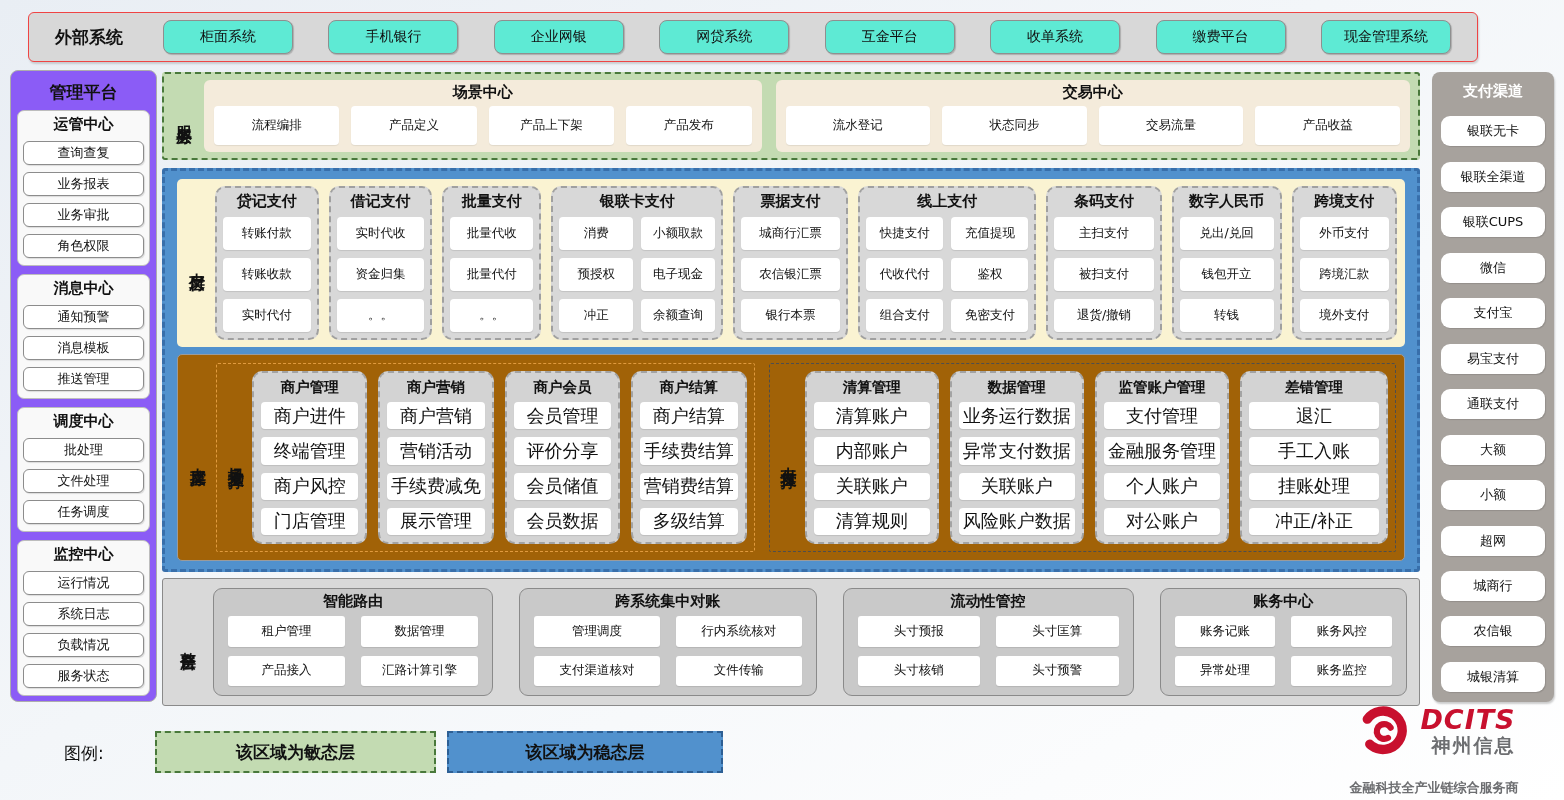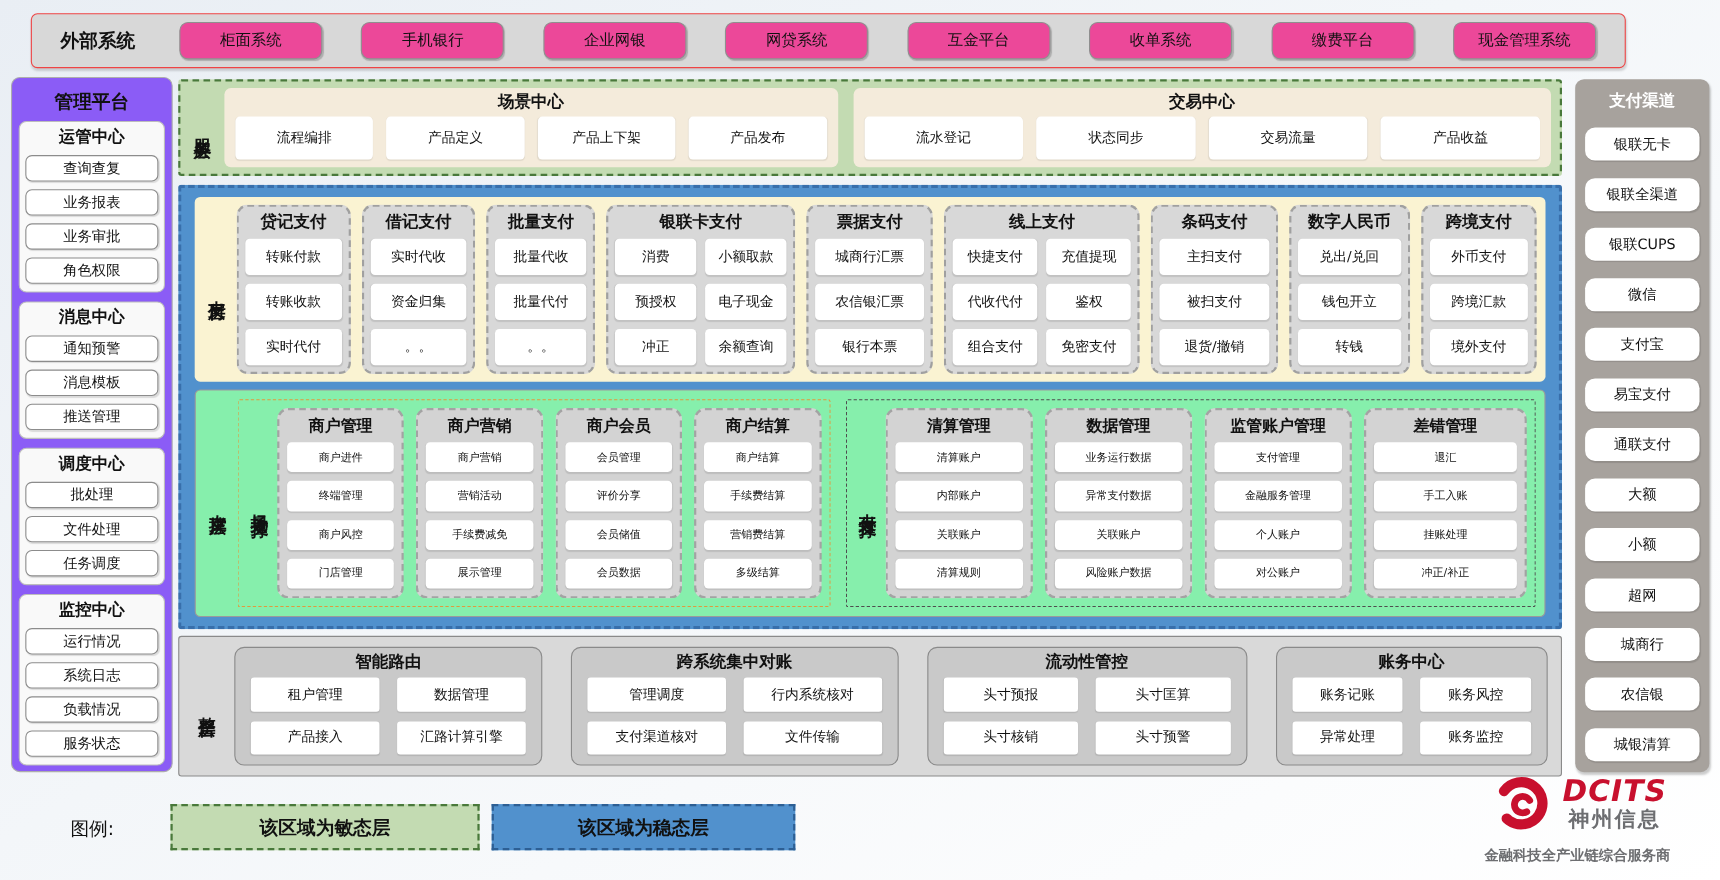--- a/index.html
+++ b/index.html
@@ -13,21 +13,21 @@
     display:flex;align-items:center;justify-content:center;letter-spacing:2px;line-height:1}
   .white-btn{background:#fff;border:1px solid #8c8c8c;border-radius:5px;
     display:flex;align-items:center;justify-content:center;font-size:13px;
     box-shadow:1px 1px 1px rgba(0,0,0,.12);white-space:nowrap;overflow:hidden}
   
   #external{position:absolute;left:28px;top:12px;width:1450px;height:50px;
     background:#d8d8d8;border:1px solid #ef4444;border-radius:6px;
     display:flex;align-items:center;padding:0 26px;box-shadow:1px 2px 2px rgba(0,0,0,.15)}
   #external .bar-label{font-size:17px;font-weight:bold;margin-right:40px;white-space:nowrap}
   #ext-list{flex:1;display:flex;justify-content:space-between;align-items:center}
-  .tan-btn{width:130px;height:34px;background:#ec4899;border:1px solid #8f8f8f;border-radius:8px;
+  .tan-btn{width:130px;height:34px;background:#5eead4;border:1px solid #8f8f8f;border-radius:8px;
     display:flex;align-items:center;justify-content:center;font-size:14px;
     box-shadow:1px 1px 1px rgba(0,0,0,.2);white-space:nowrap}
   
   #mgmt{position:absolute;left:10px;top:70px;width:147px;height:632px;
     background:#8b5cf6;border:1px solid #adadad;border-radius:8px;
     display:flex;flex-direction:column;padding:6px 6px 8px}
   #mgmt .side-title{font-size:17px;font-weight:bold;text-align:center;padding:4px 0 6px}
   #mgmt-groups{flex:1;display:flex;flex-direction:column;justify-content:space-between;gap:8px}
   .mgmt-group{background:#f9f9f9;border:1px solid #bdbdbd;border-radius:7px;padding:4px 5px 7px;
     display:flex;flex-direction:column;gap:7px}
@@ -68,35 +68,35 @@
   #pay-cols .pay-col:nth-child(4){flex:1.92}
   #pay-cols .pay-col:nth-child(5){flex:1.22}
   #pay-cols .pay-col:nth-child(6){flex:2.00}
   #pay-cols .pay-col:nth-child(7){flex:1.22}
   #pay-cols .pay-col:nth-child(8){flex:1.16}
   #pay-cols .pay-col:nth-child(9){flex:1.10}
   .pay-title{font-size:15px;font-weight:bold;text-align:center;height:25px;white-space:nowrap}
   .pay-items{flex:1;display:grid;gap:8px}
   .pay-item{border:none;border-radius:4px;font-size:12.5px;box-shadow:0 1px 1px rgba(0,0,0,.1)}
   
-  #support{flex:1;background:#86efac;border:1px solid #9b9b9b;border-radius:5px;
+  #support{flex:1;background:#a16207;border:1px solid #9b9b9b;border-radius:5px;
     display:flex;align-items:stretch;padding:8px;gap:6px}
   #support .v-label{font-size:16px;width:24px}
   #sup-secs{flex:1;display:flex;gap:14px}
   .sup-sec{display:flex;align-items:stretch;padding:7px;gap:4px;border-radius:2px}
   .sec-orange{border:1.5px dashed #e09a3e;flex:1}
   .sec-dark{border:1.5px dashed #4e4e4e;flex:1.17}
   .sec-label{font-size:15px;width:26px}
   .sup-cols{flex:1;display:flex;gap:11px}
   .sup-col{flex:1;background:#d3d3d3;border:2px dashed #a3a3a3;border-radius:10px;
     padding:5px 7px 7px;display:flex;flex-direction:column}
   .sec-dark .sup-col:nth-child(4){flex:1.12}
   .sup-title{font-size:14.5px;font-weight:bold;text-align:center;height:24px;white-space:nowrap}
   .sup-items{flex:1;display:grid;grid-template-columns:1fr;gap:8px}
-  .sup-item{border:none;border-radius:4px;font-size:10px;box-shadow:0 1px 1px rgba(0,0,0,.1)}
+  .sup-item{border:none;border-radius:4px;font-size:18px;box-shadow:0 1px 1px rgba(0,0,0,.1)}
   
   #integration{position:absolute;left:162px;top:578px;width:1258px;height:128px;
     background:#d9d9d9;border:1px solid #8a8a8a;border-radius:3px;
     display:flex;align-items:stretch;padding:9px 12px;gap:12px}
   #integration .v-label{font-size:16px;width:26px}
   #int-groups{flex:1;display:flex;gap:26px}
   .int-group{background:#c9c9c9;border:1px solid #8a8a8a;border-radius:9px;
     padding:3px 14px 9px;display:flex;flex-direction:column}
   #int-groups .int-group:nth-child(1){flex:1.15}
   #int-groups .int-group:nth-child(2){flex:1.23}
@@ -110,24 +110,24 @@
   #legend-agile{position:absolute;left:155px;top:731px;width:281px;height:42px;
     background:#c3dbb2;border:2px dashed #49793b;display:flex;align-items:center;
     justify-content:center;font-size:17px;font-weight:bold}
   #legend-stable{position:absolute;left:447px;top:731px;width:276px;height:42px;
     background:#5191cd;border:2px dashed #2d5f94;display:flex;align-items:center;
     justify-content:center;font-size:17px;font-weight:bold}
   
   #logo{position:absolute;right:12px;top:698px;width:236px;display:flex;
     flex-direction:column;align-items:center}
   #logo .logo-top{display:flex;align-items:center;gap:6px}
-  #logo .logo-texts{display:flex;flex-direction:column;align-items:center}
+  #logo .logo-texts{display:flex;flex-direction:column;align-items:flex-end}
   #logo .brand{font-size:27px;font-weight:bold;font-style:italic;color:#c8102e;letter-spacing:1px;line-height:1.1}
   #logo .cname{font-size:19px;font-weight:bold;color:#6d6e71;letter-spacing:2px;line-height:1.2}
-  #logo .tagline{font-size:13px;font-weight:bold;color:#6d6e71;margin-top:5px;white-space:nowrap}
+  #logo .tagline{font-size:13px;font-weight:bold;color:#6d6e71;margin-top:15px;white-space:nowrap}
 </style>
 </head>
 <body>
 
 <div id="external">
   <div class="bar-label">外部系统</div>
   <div id="ext-list">
       <div class="tan-btn">柜面系统</div>
       <div class="tan-btn">手机银行</div>
       <div class="tan-btn">企业网银</div>

